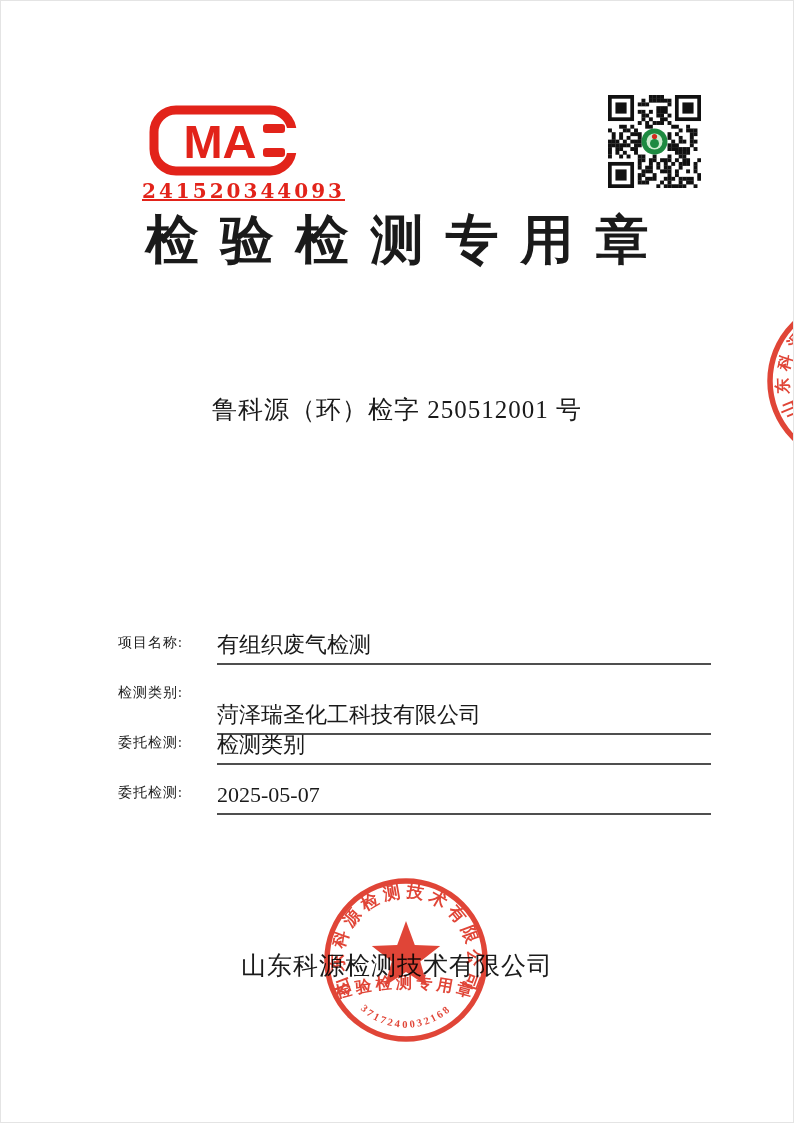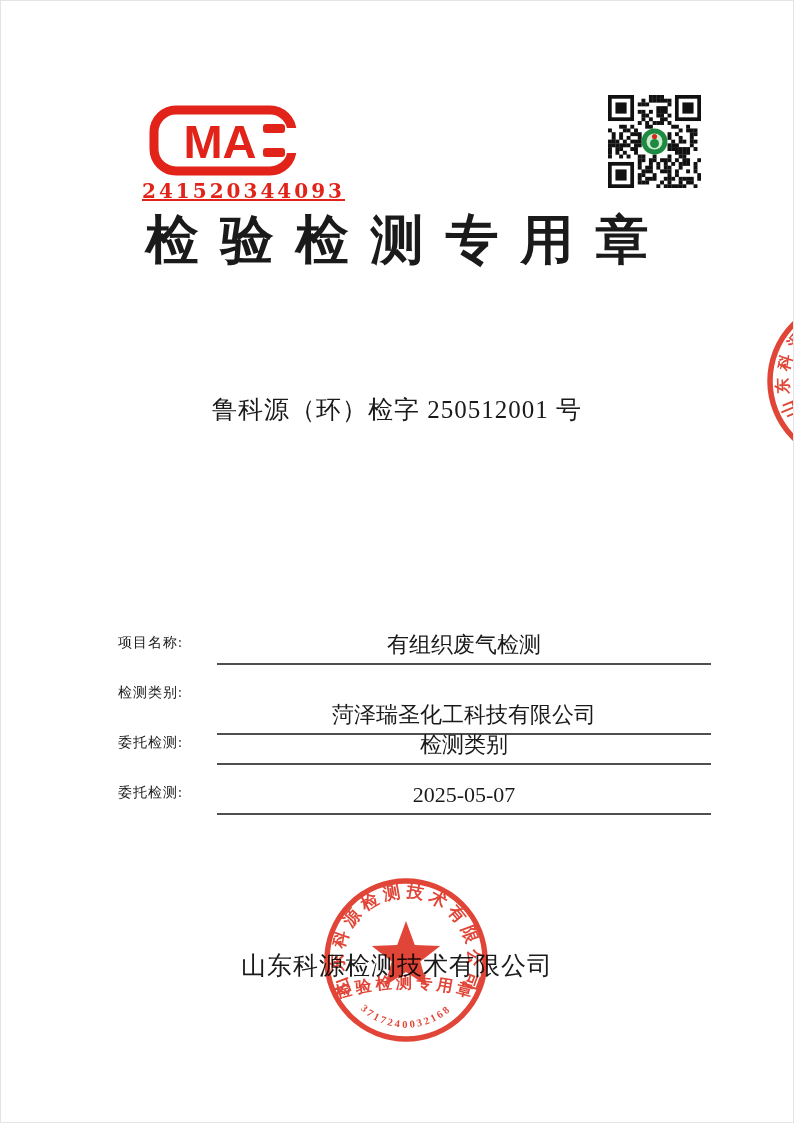--- a/index.html
+++ b/index.html
@@ -42,21 +42,21 @@
     text-align:center;font-size:25px;letter-spacing:1px;margin-top:24px;
   }
   
   .field-label{
     position:absolute;left:117px;width:110px;
     font-size:14px;letter-spacing:1px;white-space:nowrap;
   }
   .field-value{
     position:absolute;left:216px;width:494px;height:34px;
     border-bottom:2px solid var(--line);
-    text-align:center;font-size:22px;line-height:32px;white-space:nowrap;
+    text-align:left;font-size:22px;line-height:32px;white-space:nowrap;
   }
   
   .company{
     position:absolute;left:0;top:948px;width:100%;
     text-align:center;font-size:25px;letter-spacing:1px;z-index:2;
   }
   .stamp-bottom{
     position:absolute;left:320px;top:874px;width:170px;height:170px;
     z-index:3;mix-blend-mode:multiply;opacity:.95;
   }

